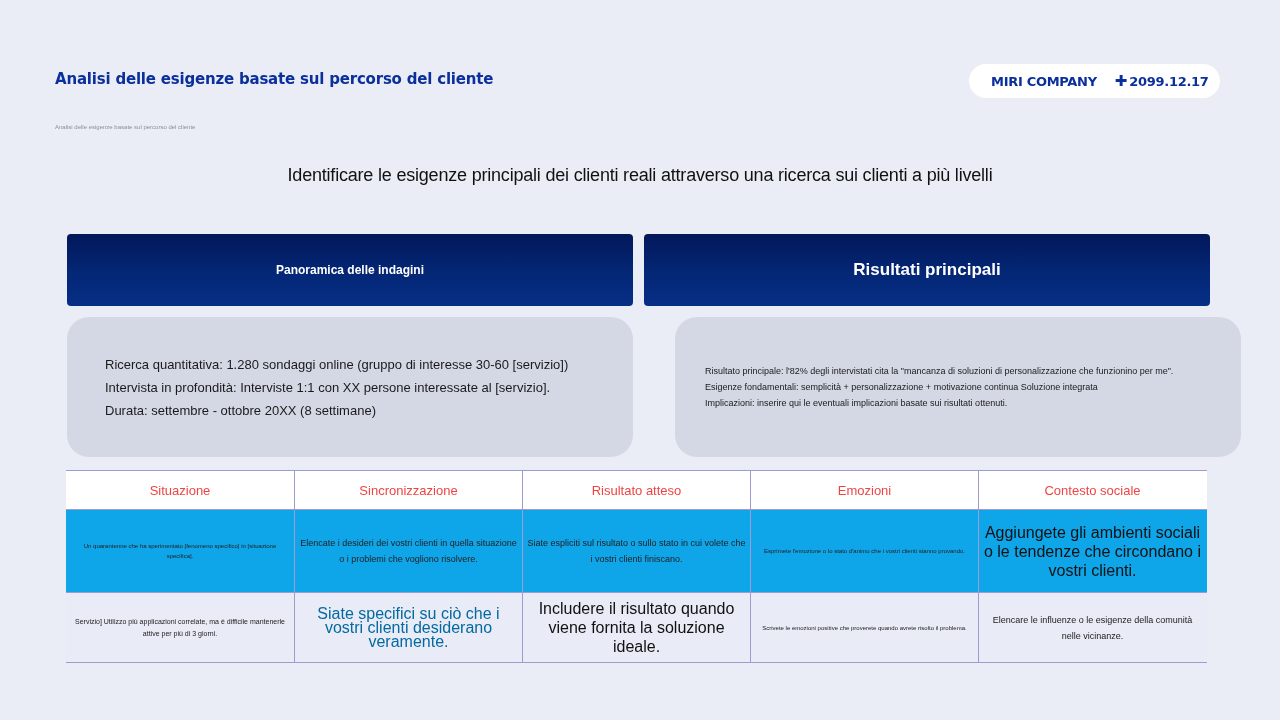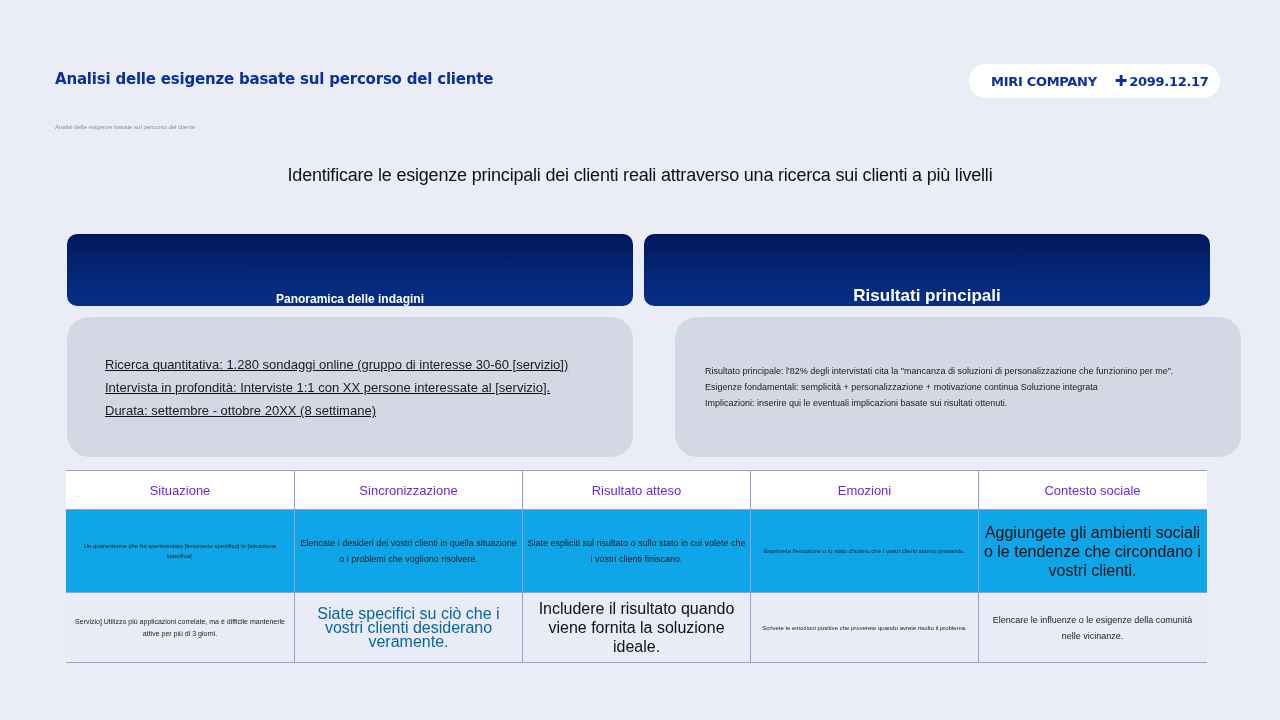--- a/index.html
+++ b/index.html
@@ -34,54 +34,54 @@
     .badge .date { letter-spacing: -0.3px; }
 
     .main-title {
       position: absolute; left: 0; top: 165px; width: 1280px;
       text-align: center;
       font-size: 18px; color: #111; letter-spacing: -0.2px;
     }
 
     .card-head {
       position: absolute; top: 234px; height: 72px;
-      border-radius: 10px;
+      border-radius: 4px;
       background: linear-gradient(180deg, #02175a 0%, #042674 50%, #062f86 100%);
-      color: #fff; display: flex; align-items: flex-end; justify-content: center;
+      color: #fff; display: flex; align-items: center; justify-content: center;
       font-weight: bold;
     }
     .card-head.left { left: 67px; width: 566px; font-size: 12px; }
     .card-head.right { left: 644px; width: 566px; font-size: 17px; }
 
     .card-body {
       position: absolute; top: 317px; height: 140px;
       border-radius: 22px; background: #d4d8e5;
       display: flex; flex-direction: column; justify-content: center;
     }
-    .card-body.left { left: 67px; width: 566px; padding-left: 38px; text-decoration: underline; }
+    .card-body.left { left: 67px; width: 566px; padding-left: 38px; }
     .card-body.right { left: 675px; width: 566px; padding-left: 30px; }
     .card-body.left .line { font-size: 13px; line-height: 23px; color: #1a1a1a; }
     .card-body.right .line { font-size: 9px; line-height: 16px; color: #1a1a1a; }
 
     .table {
       position: absolute; left: 66px; top: 470px; width: 1141px;
       border-top: 1px solid #9c9cd0;
       border-bottom: 1px solid #9c9cd0;
       border-collapse: collapse;
     }
     .row { display: flex; }
     .row + .row { border-top: 1px solid #9c9cd0; }
     .cell {
       flex: 0 0 228px; width: 228px;
       display: flex; align-items: center; justify-content: center;
       text-align: center; padding: 0 4px;
     }
     .cell + .cell { border-left: 1px solid #9c9cd0; }
     .row.head { height: 38px; background: #ffffff; }
-    .row.head .cell { font-size: 13px; color: #6d28d9; }
+    .row.head .cell { font-size: 13px; color: #ef4444; }
     .row.r1 { height: 83px; background: #0ea5e9; }
     .row.r2 { height: 70px; background: #e9ebf6; }
 
     .t-xs { font-size: 6px; line-height: 10px; color: #222; }
     .t-s { font-size: 8px; line-height: 13px; color: #222; }
     .t-sm { font-size: 9px; line-height: 16px; color: #222; }
     .t-m { font-size: 16px; line-height: 19px; color: #111; }
     .t-l { font-size: 16px; line-height: 14px; color: #0369a1; }
   </style>
 </head>

